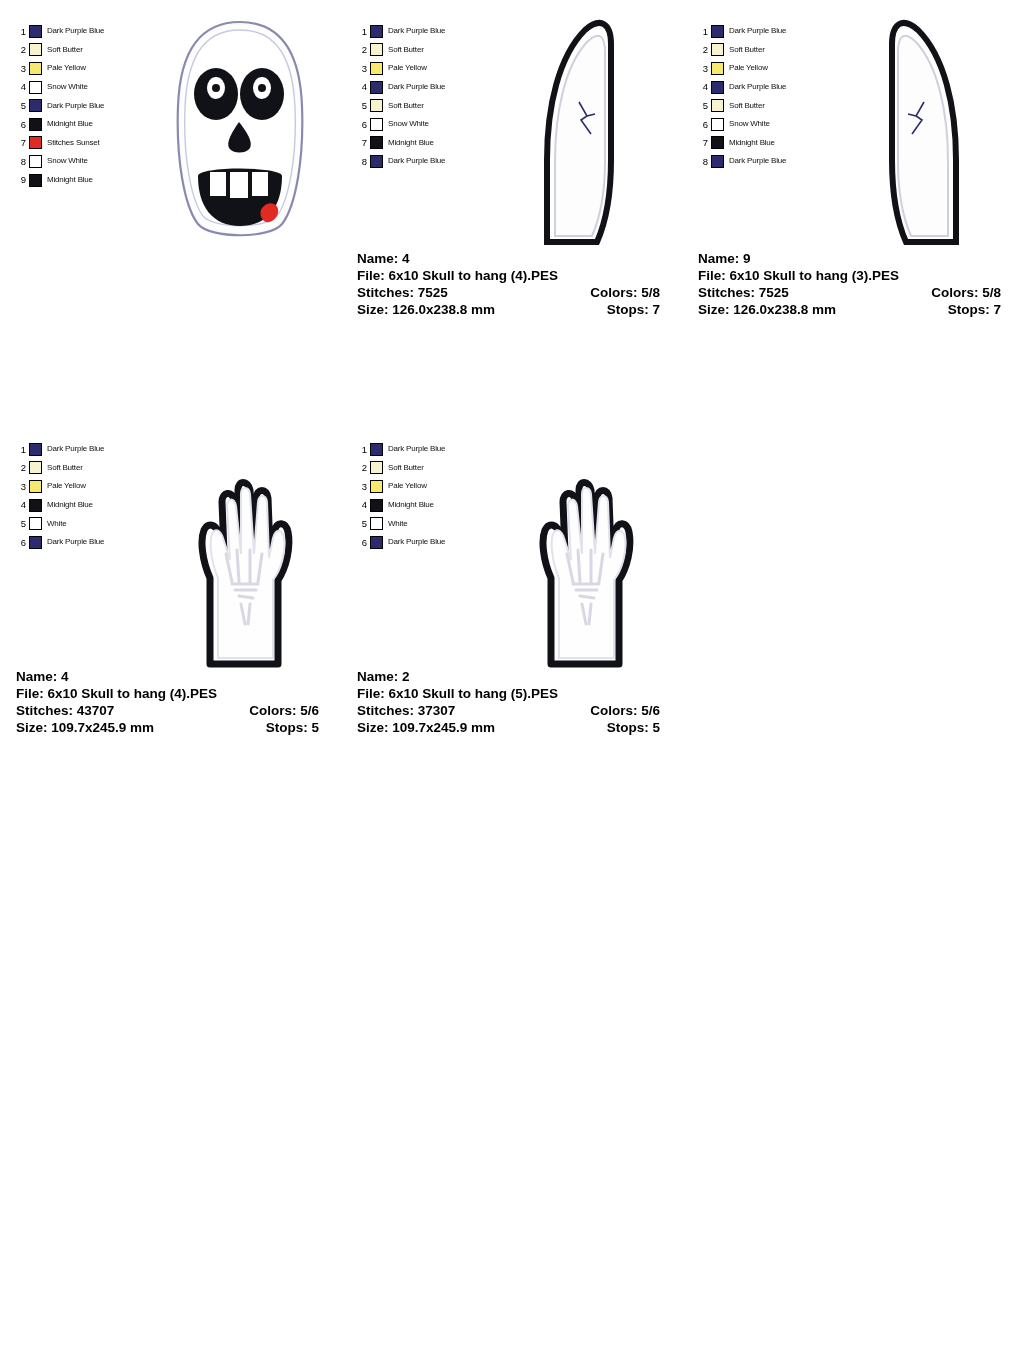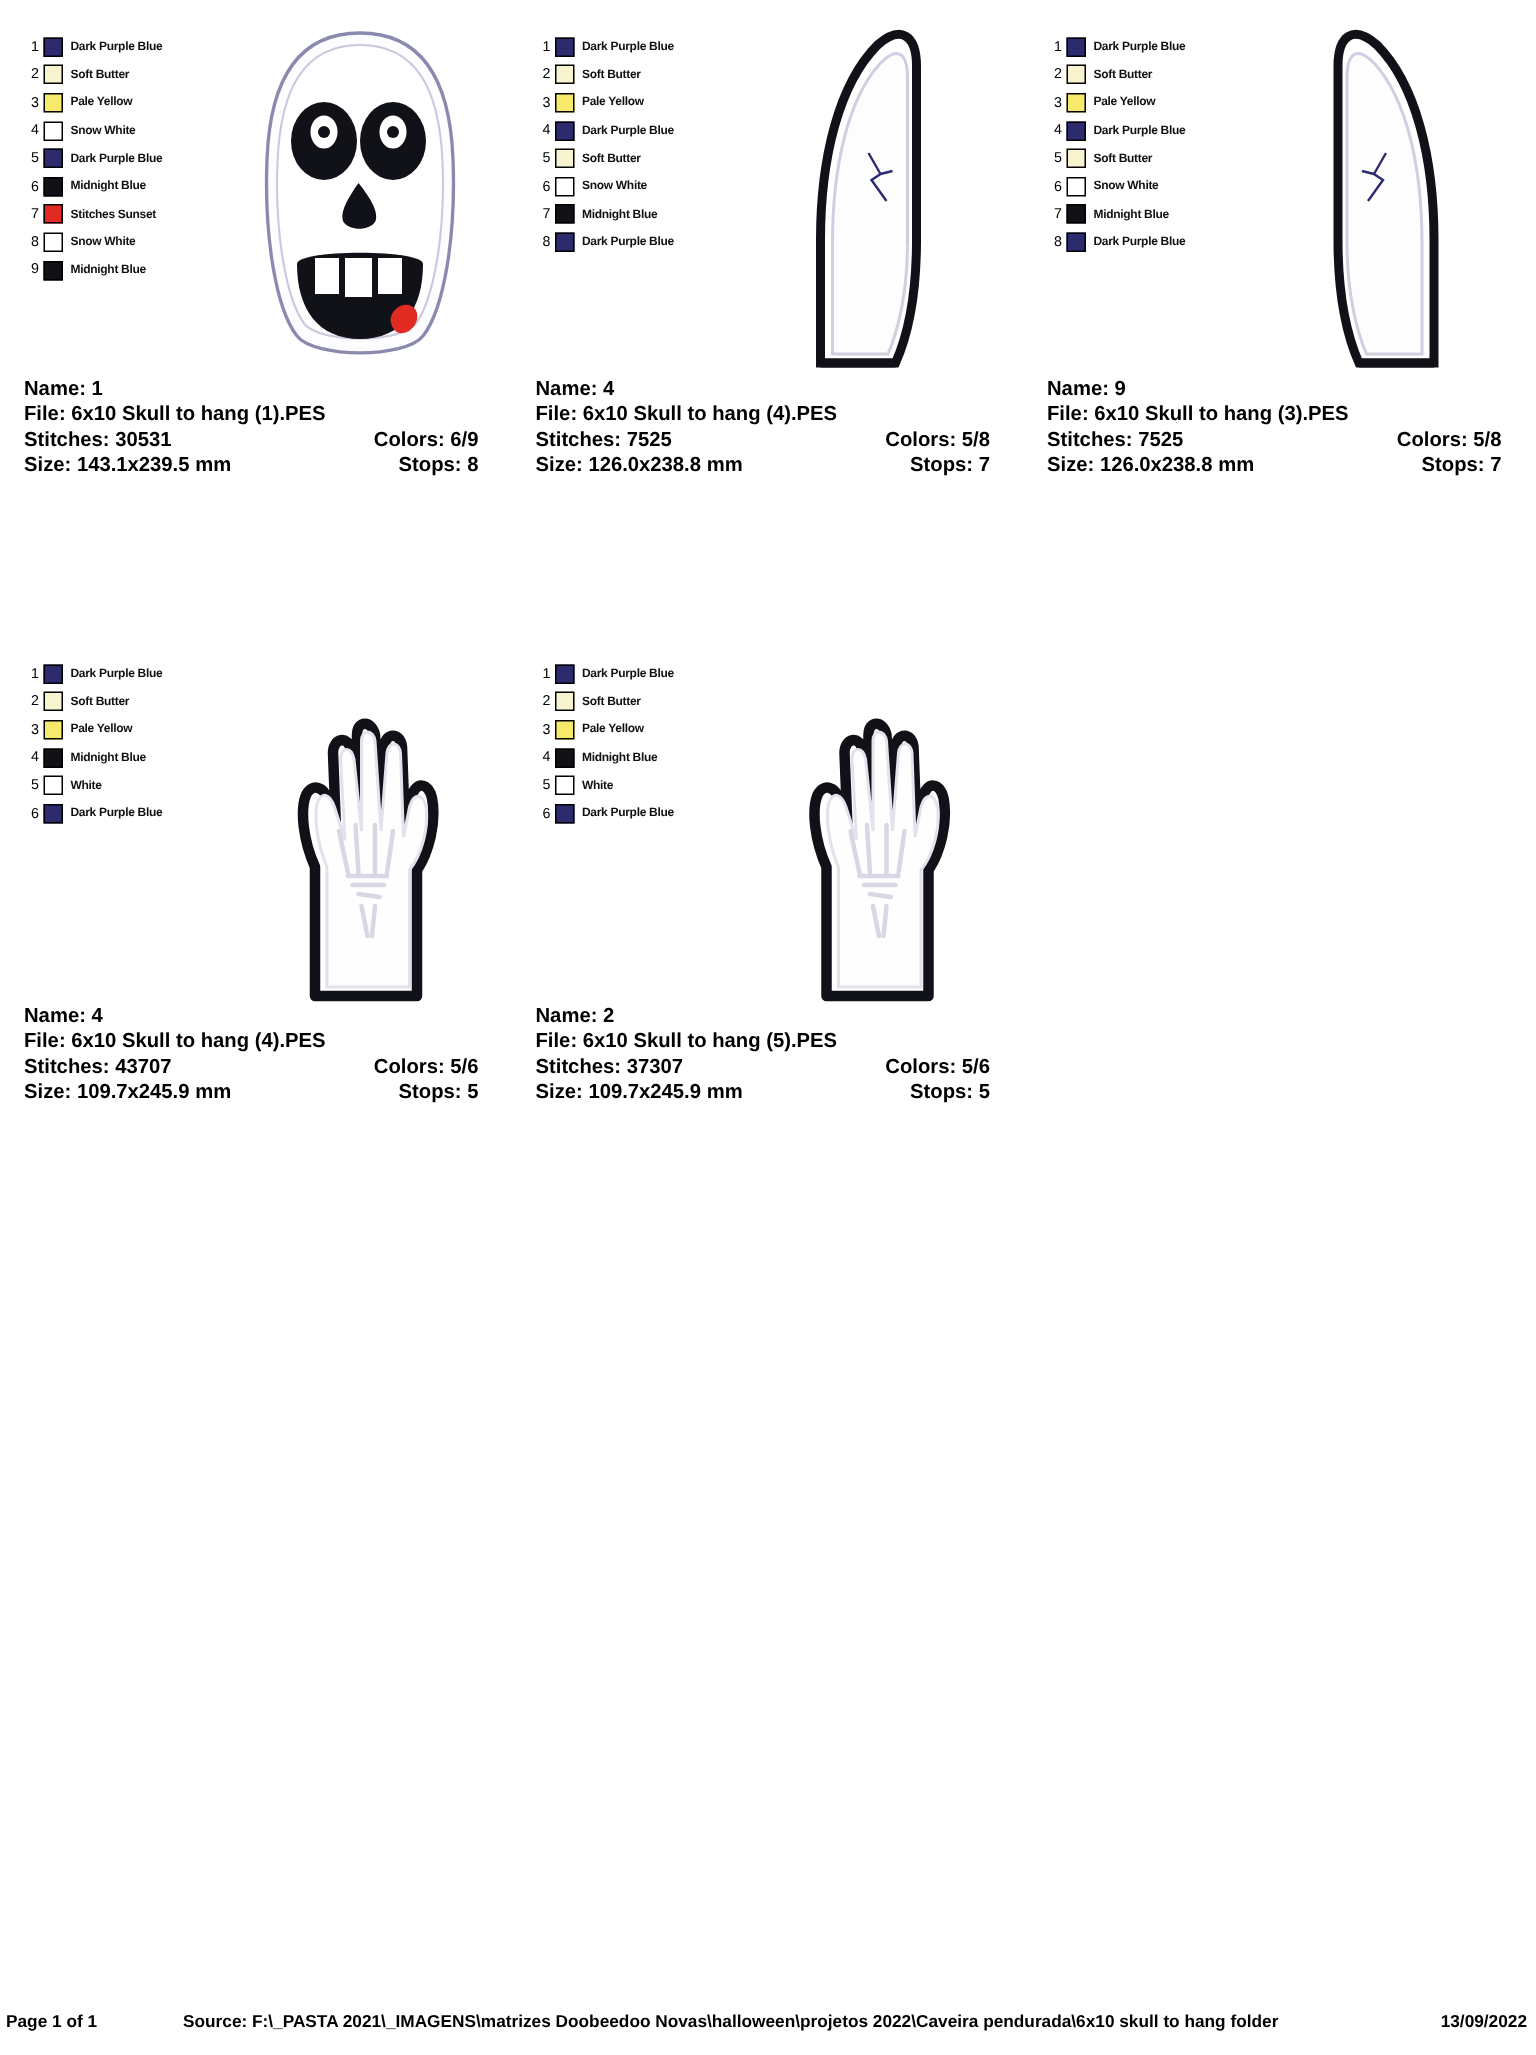--- a/index.html
+++ b/index.html
@@ -68,21 +68,21 @@
     width: 13px;
     height: 13px;
     border: 1px solid #000;
     margin-right: 5px;
     flex: none;
   }
   .legend-name {
     font-size: 8px;
     color: #111;
     white-space: nowrap;
-    font-weight: bold;
+    font-weight: normal;
     letter-spacing: -0.2px;
   }
 
   
   .art-stage {
     position: absolute;
     left: 140px;
     top: 10px;
     width: 200px;
     height: 240px;
@@ -206,26 +206,20 @@
       <path d="M99 112 C92 122 86 132 89 138 C93 144 106 144 110 138 C113 132 107 122 99 112 Z" fill="#111118"></path>
 
       <path d="M58 166 C58 156 142 156 142 166 C142 196 128 216 100 216 C72 216 58 196 58 166 Z" fill="#111118"></path>
       <rect x="70" y="162" width="16" height="24" fill="#ffffff"></rect>
       <rect x="90" y="162" width="18" height="26" fill="#ffffff"></rect>
       <rect x="112" y="162" width="16" height="24" fill="#ffffff"></rect>
       <path d="M124 196 C130 190 140 194 138 203 C136 211 127 215 123 210 C119 205 120 199 124 196 Z" fill="#e02a22"></path>
     </g>
   </svg>
             </div>
-          </div>
-          <div class="info">
-            <div class="line"><span>Name: 1</span></div>
-            <div class="line"><span>File: 6x10 Skull to hang (1).PES</span></div>
-            <div class="line"><span>Stitches: 30531</span><span class="right">Colors: 6/9</span></div>
-            <div class="line"><span>Size: 143.1x239.5 mm</span><span class="right">Stops: 8</span></div>
           </div>
         </div>
         <div class="card">
           <div class="card-art">
             <div class="legend">
               <div class="legend-row">
                 <span class="legend-num">1</span>
                 <span class="legend-sw" style="background: rgb(43, 43, 110);"></span>
                 <span class="legend-name">Dark Purple Blue</span>
               </div>
@@ -481,19 +475,14 @@
           <div class="info">
             <div class="line"><span>Name: 2</span></div>
             <div class="line"><span>File: 6x10 Skull to hang (5).PES</span></div>
             <div class="line"><span>Stitches: 37307</span><span class="right">Colors: 5/6</span></div>
             <div class="line"><span>Size: 109.7x245.9 mm</span><span class="right">Stops: 5</span></div>
           </div>
         </div>
       </div>
   </div>
 
-  <div class="footer">
-    <span class="f-page">Page 1 of 1</span>
-    <span class="f-source">Source: F:\_PASTA 2021\_IMAGENS\matrizes Doobeedoo Novas\halloween\projetos 2022\Caveira pendurada\6x10 skull to hang folder</span>
-    <span class="f-date">13/09/2022</span>
-  </div>
 
 </div>
 
 </body></html>

